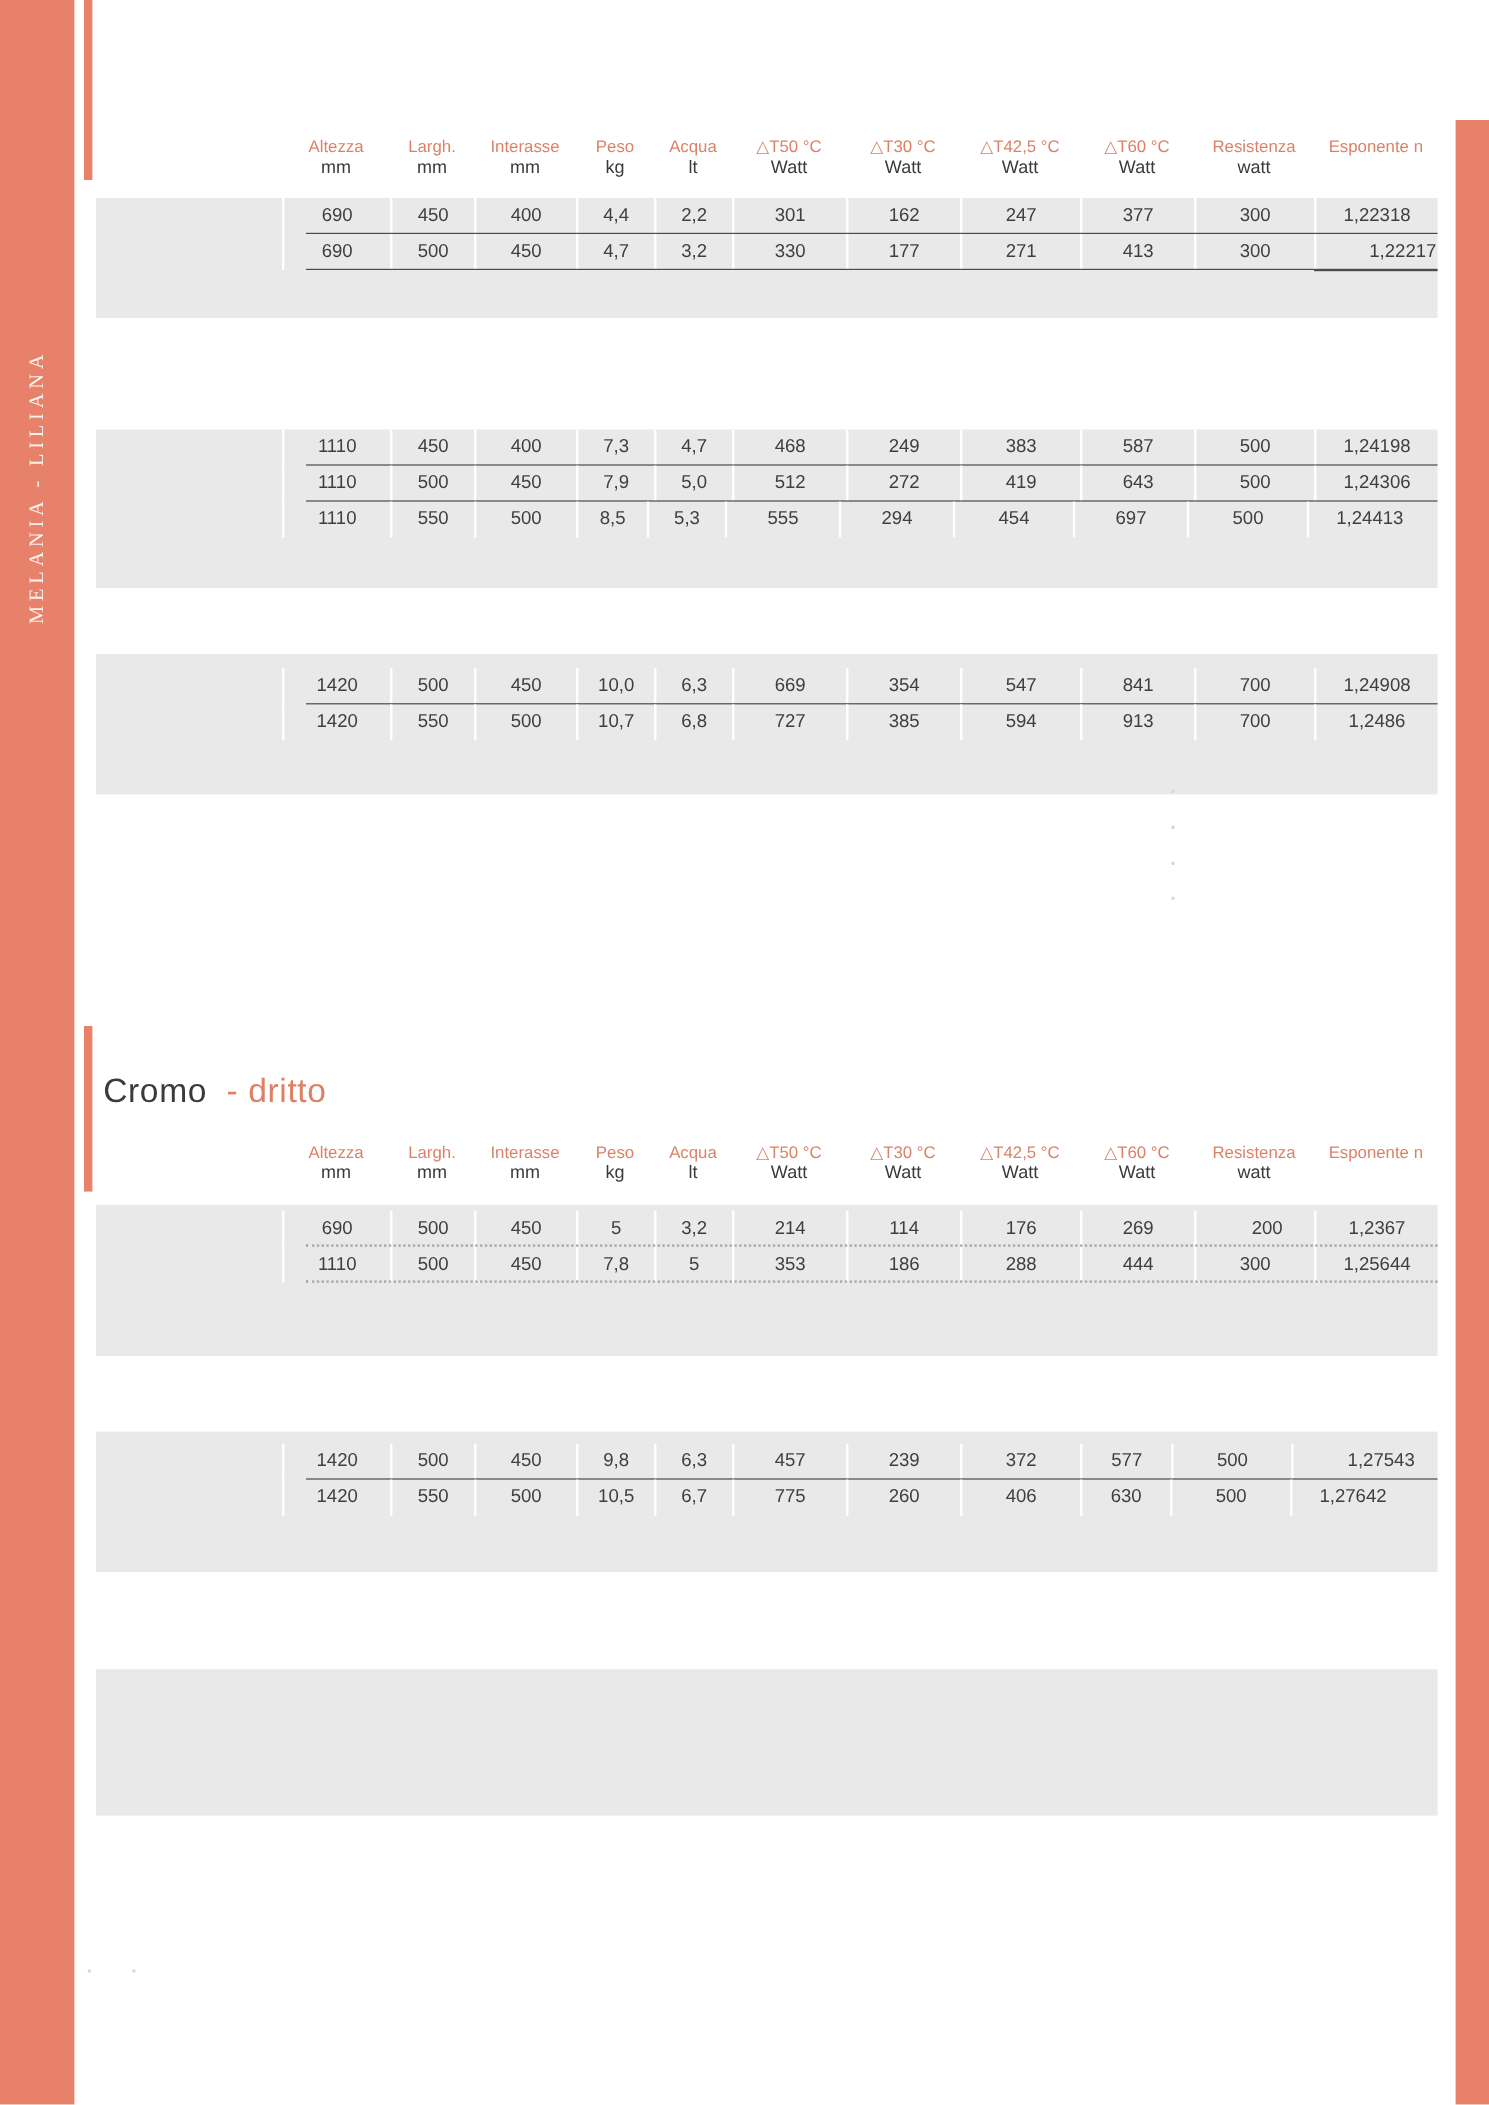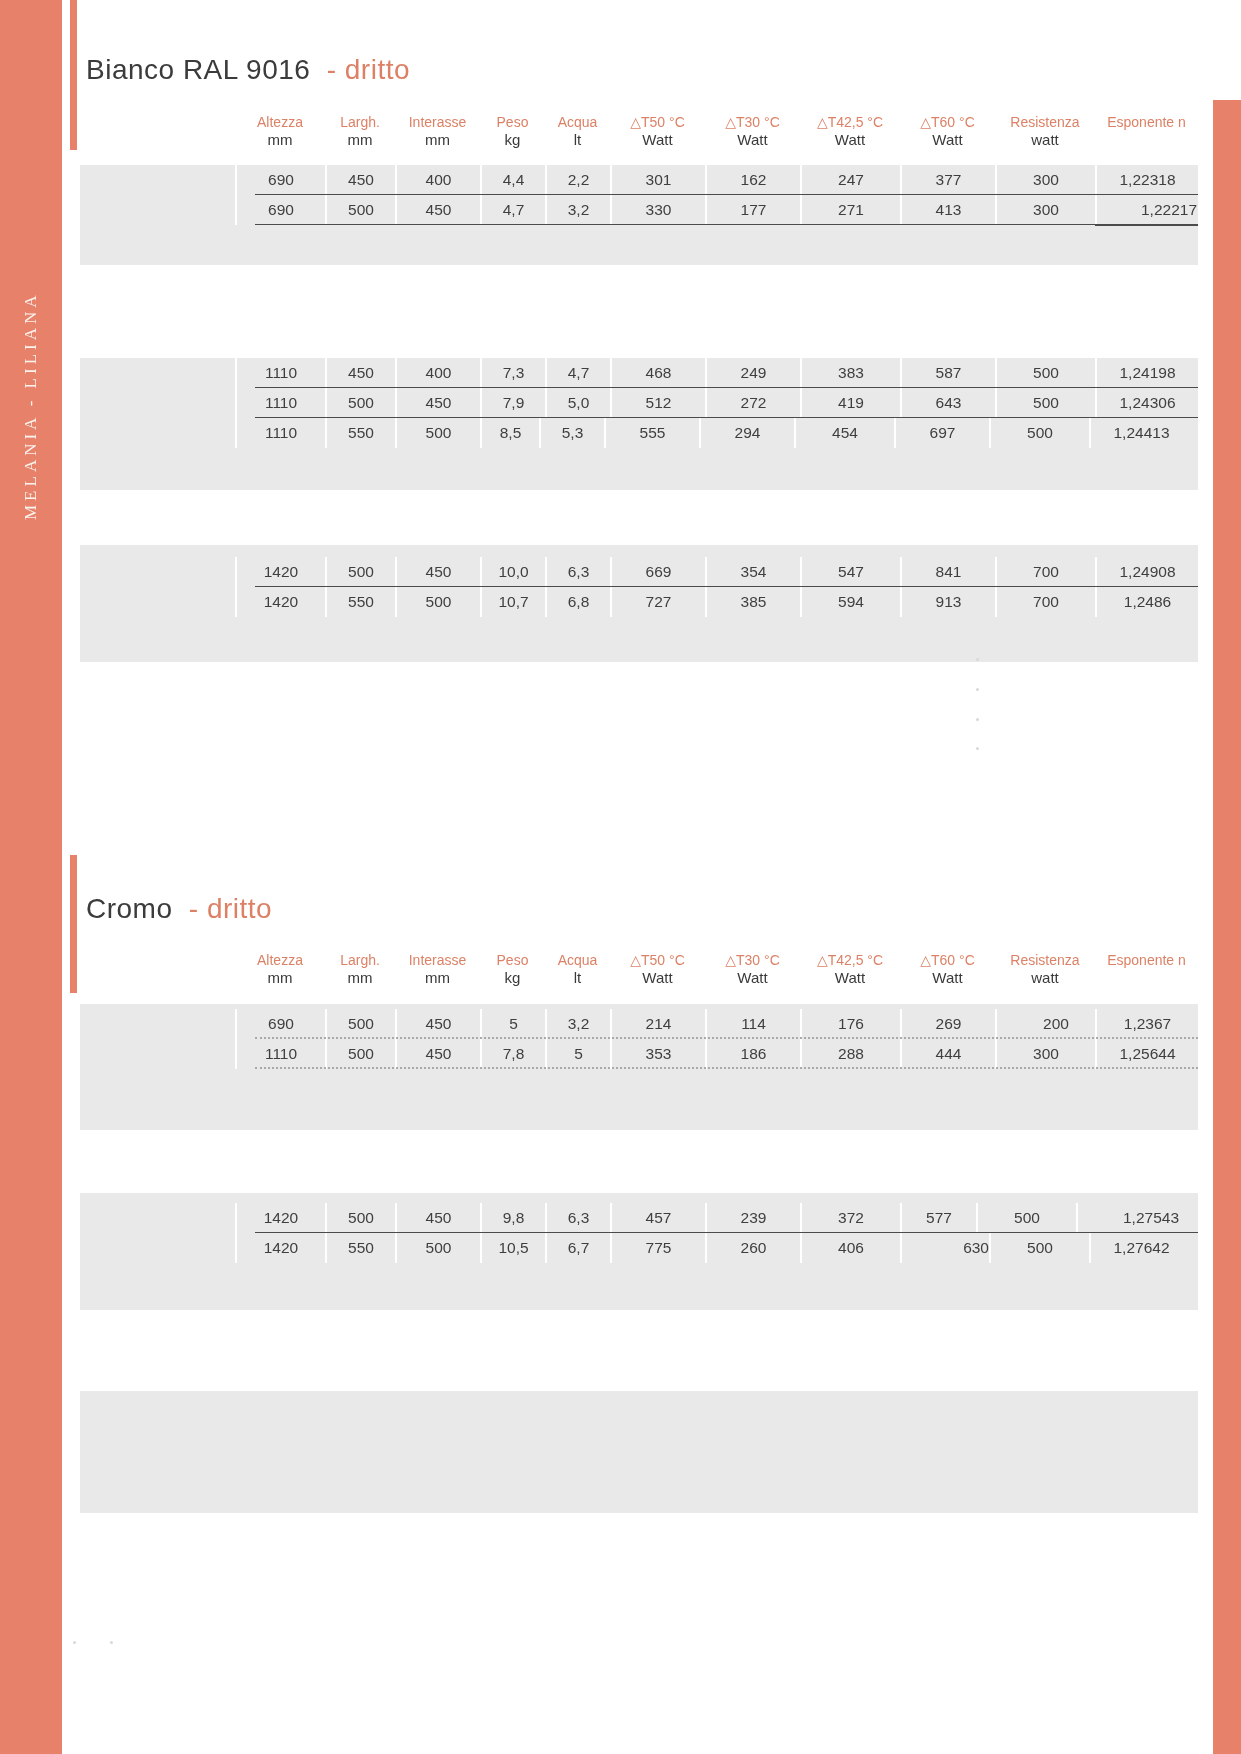--- a/index.html
+++ b/index.html
@@ -68,24 +68,20 @@
 
   <div class="sidebar">
     <div class="sidebar-text">MELANIA - LILIANA</div>
   </div>
 
   <div class="right-strip"></div>
 
   <div class="accent-line line-bianco"></div>
   <div class="accent-line line-cromo"></div>
 
-  <div class="title title-bianco">
-    <span class="t-main">Bianco RAL 9016</span>
-    <span class="t-accent">- dritto</span>
-  </div>
 
   <div>
     <div class="thead" style="top:113px">
         <div class="hcell" style="width: 155px;"></div>
         <div class="hcell" style="width: 90px;">
           <div class="hlabel">Altezza</div>
           <div class="hunit">mm</div>
         </div>
         <div class="hcell" style="width: 70px;">
           <div class="hlabel">Largh.</div>
@@ -336,21 +332,21 @@
         <div class="row">
           <div class="cell photo" style="width: 155px;"></div>
           <div class="cell" style="width: 90px;">1420</div>
           <div class="cell" style="width: 70px;">550</div>
           <div class="cell" style="width: 85px;">500</div>
           <div class="cell" style="width: 65px;">10,5</div>
           <div class="cell" style="width: 65px;">6,7</div>
           <div class="cell" style="width: 95px;">775</div>
           <div class="cell" style="width: 95px;">260</div>
           <div class="cell" style="width: 100px;">406</div>
-          <div class="cell" style="width: 89px; text-align: right;">630</div>
+          <div class="cell" style="width: 75px;">630</div>
           <div class="cell" style="width: 100px;">500</div>
           <div class="cell" style="width: 103px;">1,27642</div>
         </div>
       </div>
     <div class="band sep-none" style="top:1391px;height:122px"></div>
   </div>
 
   <div class="dot" style="left:976px;top:658px"></div>
   <div class="dot" style="left:976px;top:688px"></div>
   <div class="dot" style="left:976px;top:718px"></div>

